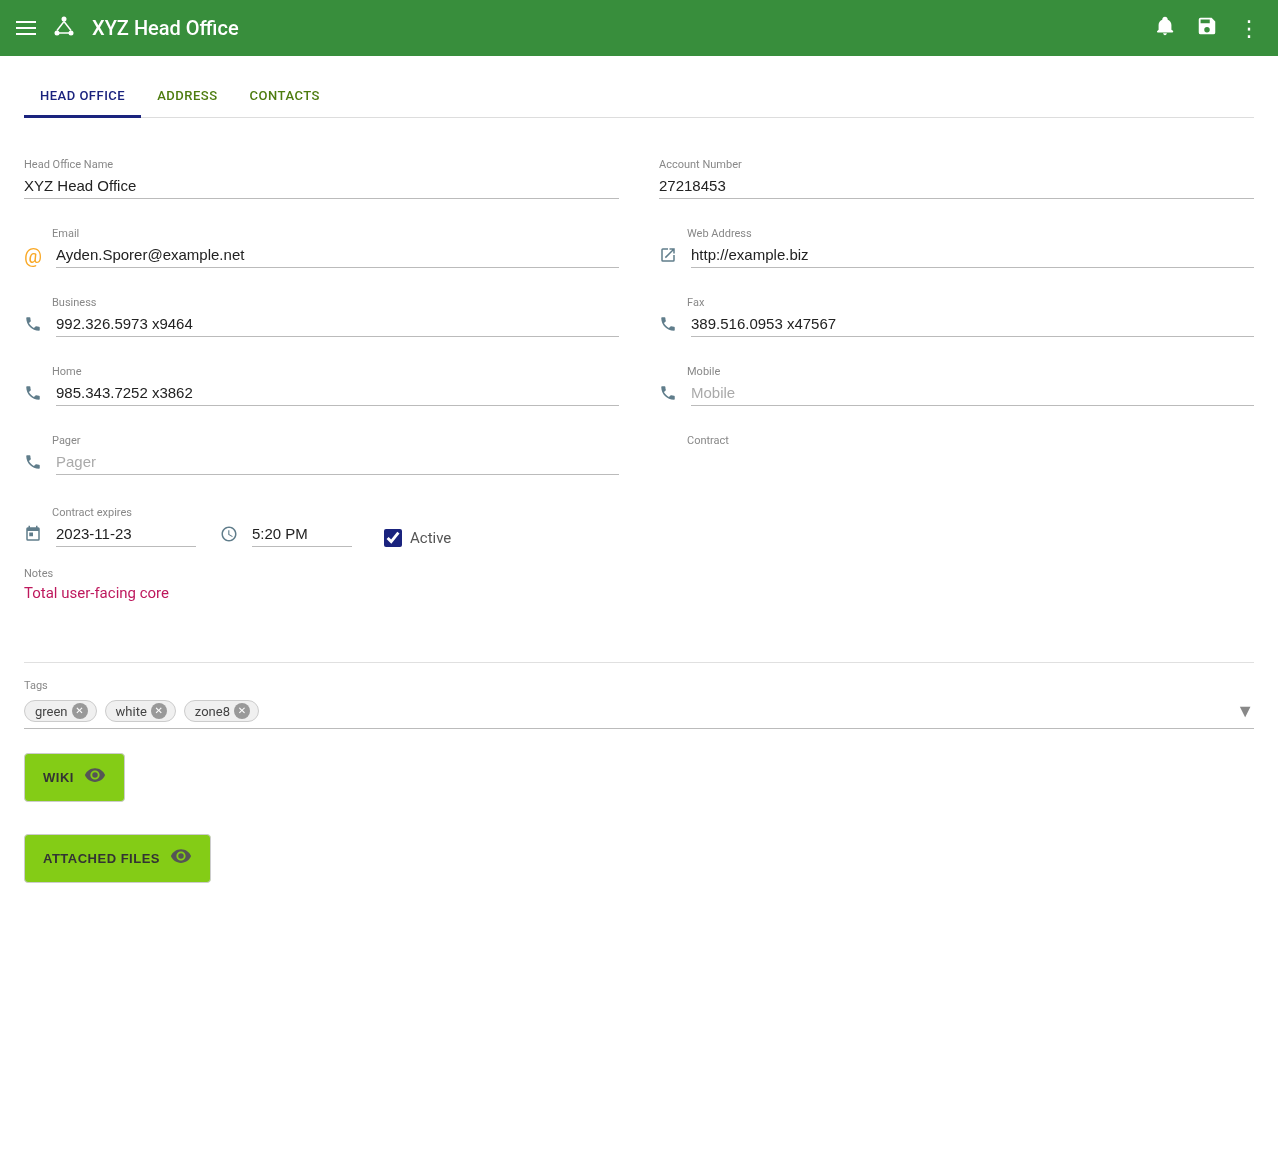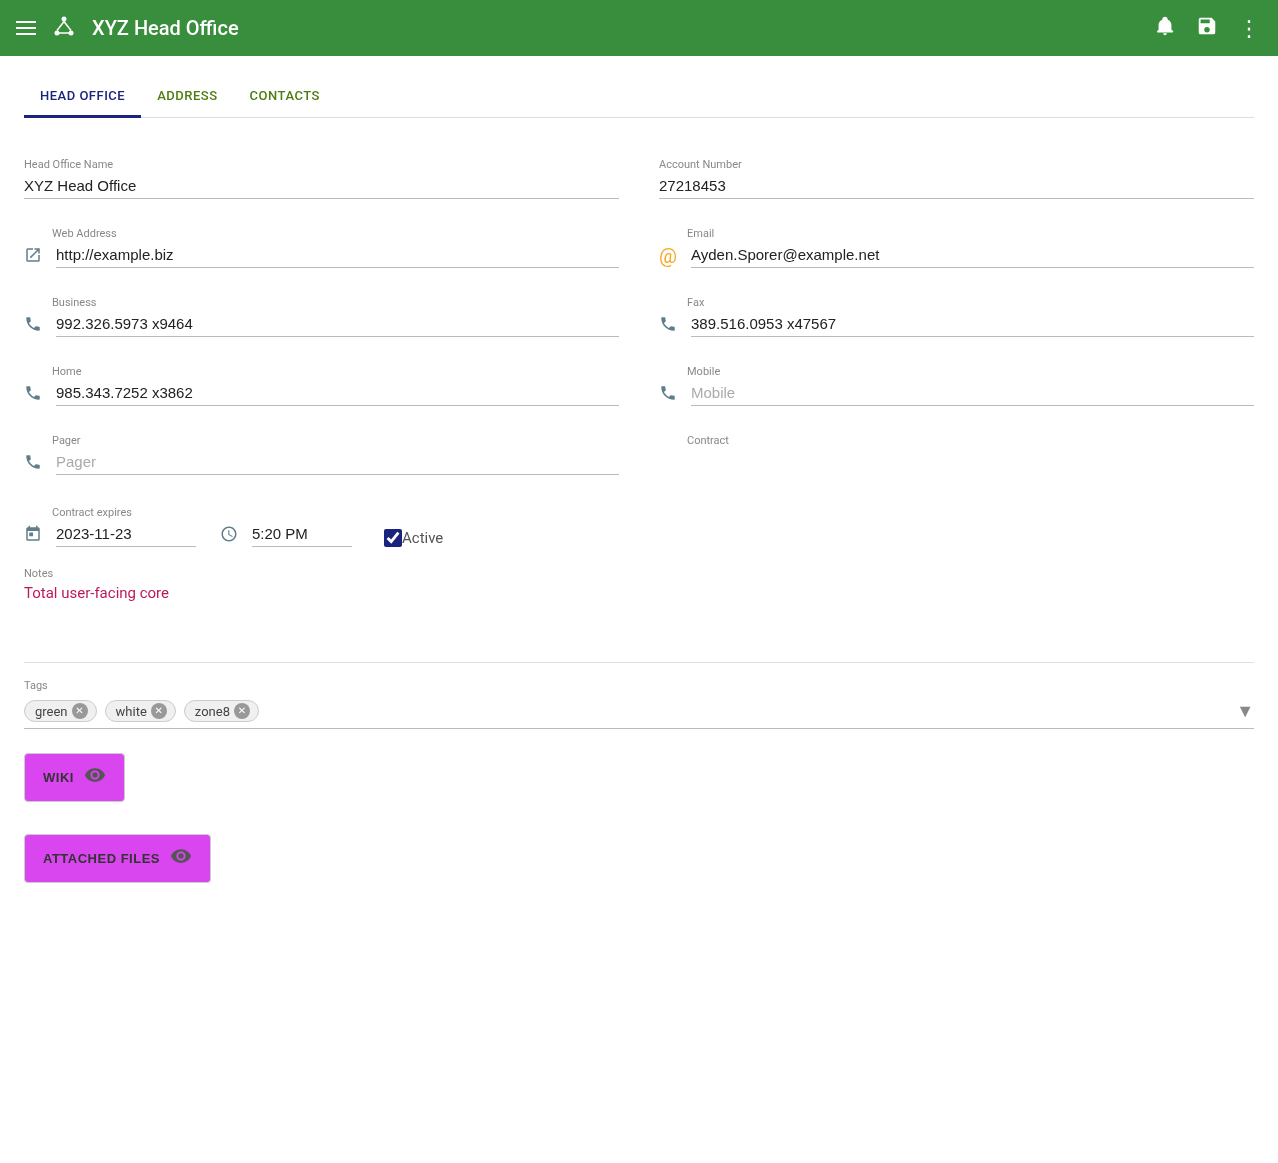--- a/index.html
+++ b/index.html
@@ -76,21 +76,21 @@
       color: #888;
       font-size: 18px;
       padding: 0 2px;
       line-height: 1;
     }
 
     
     .expires-row { display: flex; align-items: flex-end; gap: 16px; margin-bottom: 20px; }
     .expires-group { display: flex; flex-direction: column; }
     .expires-date-row { display: flex; align-items: flex-end; gap: 8px; }
-    .active-row { display: flex; align-items: flex-start; }
+    .active-row { display: flex; align-items: flex-start; gap: 8px; }
     .checkbox-active { width: 18px; height: 18px; accent-color: #1a237e; cursor: pointer; }
 
     
     .notes-label { font-size: 11px; color: #888; margin-bottom: 4px; }
     .notes-value { font-size: 15px; color: #be185d; margin-bottom: 40px; }
 
     
     .divider { border: none; border-top: 1px solid #e0e0e0; margin: 16px 0; }
 
     
@@ -134,21 +134,21 @@
     .section-btn {
       display: inline-flex;
       align-items: center;
       border: 1px solid #ccc;
       border-radius: 4px;
       padding: 10px 18px;
       font-size: 13px;
       font-weight: 600;
       color: #333;
       letter-spacing: 0.5px;
-      background: #d946ef;
+      background: #84cc16;
       cursor: pointer;
       gap: 10px;
       margin-bottom: 16px;
     }
     .eye-icon { color: #555; font-size: 18px; }
 
     
     .hamburger { display: flex; flex-direction: column; gap: 4px; cursor: pointer; }
     .hamburger span { display: block; width: 20px; height: 2px; background: #fff; }
 
@@ -210,35 +210,35 @@
       <input class="form-input-plain" type="text" value="XYZ Head Office" style="">
     </div>
     <div class="form-group">
       <span class="form-label-plain">Account Number</span>
       <input class="form-input-plain" type="text" value="27218453" style="">
     </div>
   </div>
 
   <div class="form-section">
     <div class="form-group">
+      <span class="form-label">Email</span>
+      <div class="form-input-row">
+        <span class="form-icon" style="color:#f9a825;font-size:20px;">@</span>
+        <input class="form-input" type="text" value="Ayden.Sporer@example.net" style="">
+      </div>
+    </div>
+    <div class="form-group">
       <span class="form-label">Web Address</span>
       <div class="form-input-row">
         <span class="form-icon">
           <svg width="18" height="18" viewBox="0 0 24 24" fill="#607d8b">
             <path d="M19 19H5V5h7V3H5a2 2 0 00-2 2v14a2 2 0 002 2h14a2 2 0 002-2v-7h-2v7zM14 3v2h3.59l-9.83 9.83 1.41 1.41L19 6.41V10h2V3h-7z"></path>
           </svg>
         </span>
         <input class="form-input" type="text" value="http://example.biz" style="">
-      </div>
-    </div>
-    <div class="form-group">
-      <span class="form-label">Email</span>
-      <div class="form-input-row">
-        <span class="form-icon" style="color:#f9a825;font-size:20px;">@</span>
-        <input class="form-input" type="text" value="Ayden.Sporer@example.net" style="">
       </div>
     </div>
   </div>
 
   <div class="form-section">
     <div class="form-group">
       <span class="form-label">Business</span>
       <div class="form-input-row">
         <span class="form-icon">
           <svg width="18" height="18" viewBox="0 0 24 24" fill="#607d8b">

